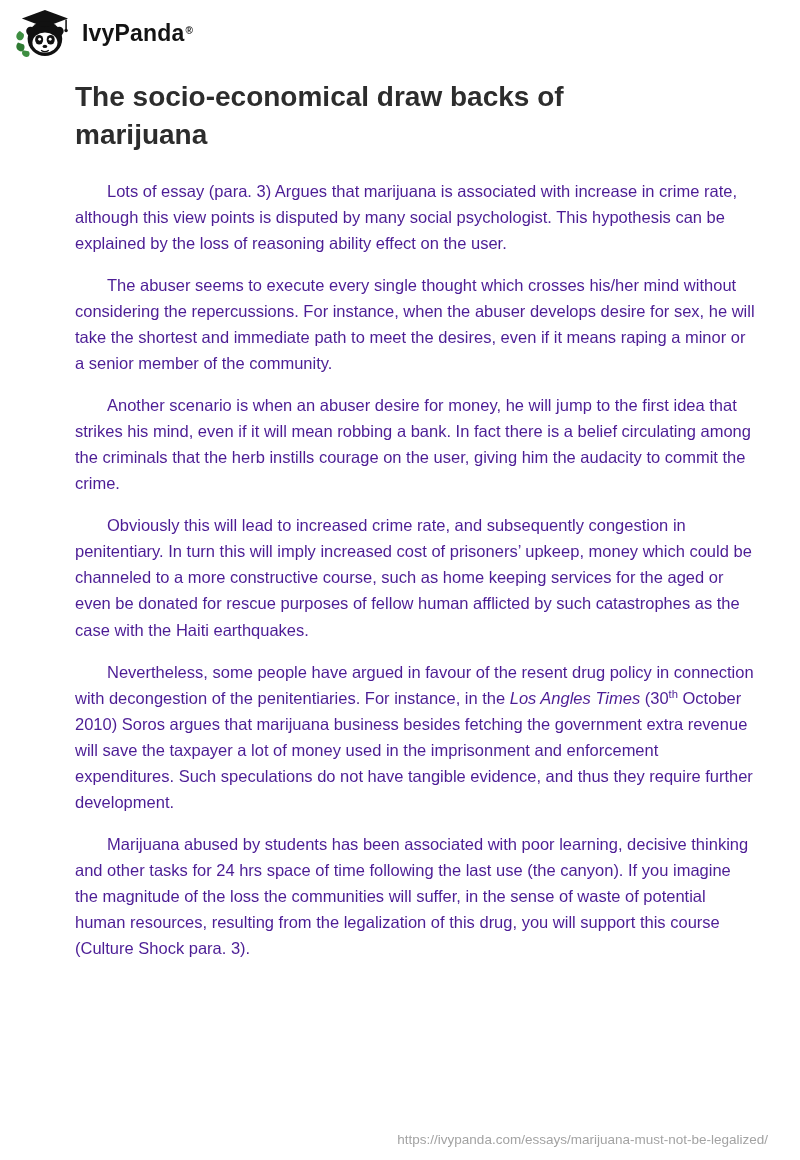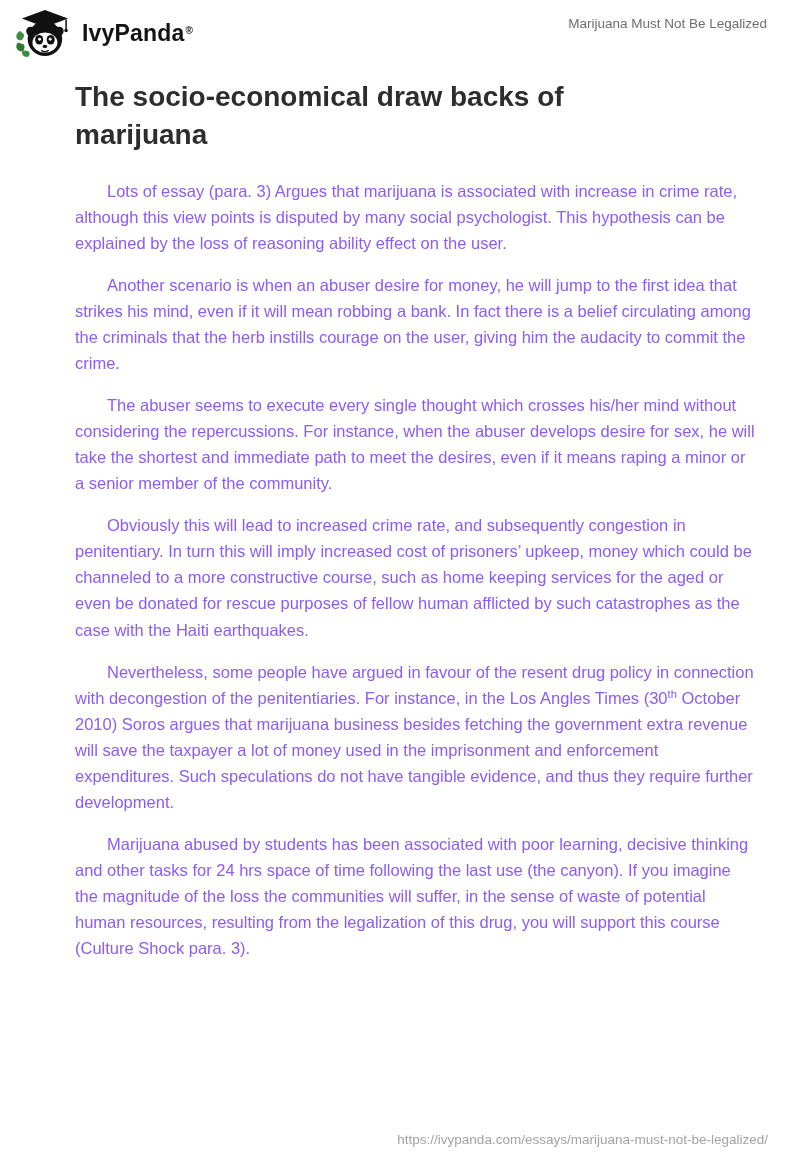--- a/index.html
+++ b/index.html
@@ -60,25 +60,25 @@
     line-height: 1.35;
     font-weight: bold;
     color: #2d2d2d;
     max-width: 625px;
     margin: 14px 0 24px 0;
   }
   h2.section-heading.second { margin-top: 34px; }
   p.body-para {
     font-size: 16.5px;
     line-height: 1.58;
-    color: #8b5cf6;
+    color: #4c1d95;
     text-indent: 32px;
     margin: 0 4px 16px 0;
   }
-  .italic { }
+  .italic { font-style: italic; }
   .sup {
     vertical-align: super;
     font-size: 68%;
     line-height: 0;
   }
 
   
   .footer {
     position: absolute;
     right: 32px;
@@ -123,32 +123,31 @@
           <polygon points="32,2 56,11 32,20 8,11" fill="#111111"></polygon>
           <rect x="26" y="14" width="12" height="5" fill="#111111"></rect>
           <line x1="54" y1="12" x2="54" y2="22" stroke="#111111" stroke-width="1.6"></line>
           <circle cx="54" cy="23.5" r="1.8" fill="#111111"></circle>
         </g>
       </svg>
       <div>
         <span class="brand-name">IvyPanda</span><span class="brand-reg">®</span>
       </div>
     </div>
-    <div class="doc-title">Marijuana Must Not Be Legalized</div>
   </div>
 
   <div class="main">
 
     <h2 class="section-heading">The socio-economical draw backs of marijuana</h2>
 
     <p class="body-para">Lots of essay (para. 3) Argues that marijuana is associated with increase in crime rate, although this view points is disputed by many social psychologist. This hypothesis can be explained by the loss of reasoning ability effect on the user.</p>
 
+    <p class="body-para">The abuser seems to execute every single thought which crosses his/her mind without considering the repercussions. For instance, when the abuser develops desire for sex, he will take the shortest and immediate path to meet the desires, even if it means raping a minor or a senior member of the community.</p>
+
     <p class="body-para">Another scenario is when an abuser desire for money, he will jump to the first idea that strikes his mind, even if it will mean robbing a bank. In fact there is a belief circulating among the criminals that the herb instills courage on the user, giving him the audacity to commit the crime.</p>
-
-    <p class="body-para">The abuser seems to execute every single thought which crosses his/her mind without considering the repercussions. For instance, when the abuser develops desire for sex, he will take the shortest and immediate path to meet the desires, even if it means raping a minor or a senior member of the community.</p>
 
     <p class="body-para">Obviously this will lead to increased crime rate, and subsequently congestion in penitentiary. In turn this will imply increased cost of prisoners’ upkeep, money which could be channeled to a more constructive course, such as home keeping services for the aged or even be donated for rescue purposes of fellow human afflicted by such catastrophes as the case with the Haiti earthquakes.</p>
 
     <p class="body-para"><span>Nevertheless, some people have argued in favour of the resent drug policy in connection with decongestion of the penitentiaries. For instance, in the </span><span class="italic">Los Angles Times</span><span> (30</span><span class="sup">th</span><span> October 2010) Soros argues that marijuana business besides fetching the government extra revenue will save the taxpayer a lot of money used in the imprisonment and enforcement expenditures. Such speculations do not have tangible evidence, and thus they require further development.</span></p>
 
 
     <p class="body-para">Marijuana abused by students has been associated with poor learning, decisive thinking and other tasks for 24 hrs space of time following the last use (the canyon). If you imagine the magnitude of the loss the communities will suffer, in the sense of waste of potential human resources, resulting from the legalization of this drug, you will support this course (Culture Shock para. 3).</p>
 
   </div>
 

